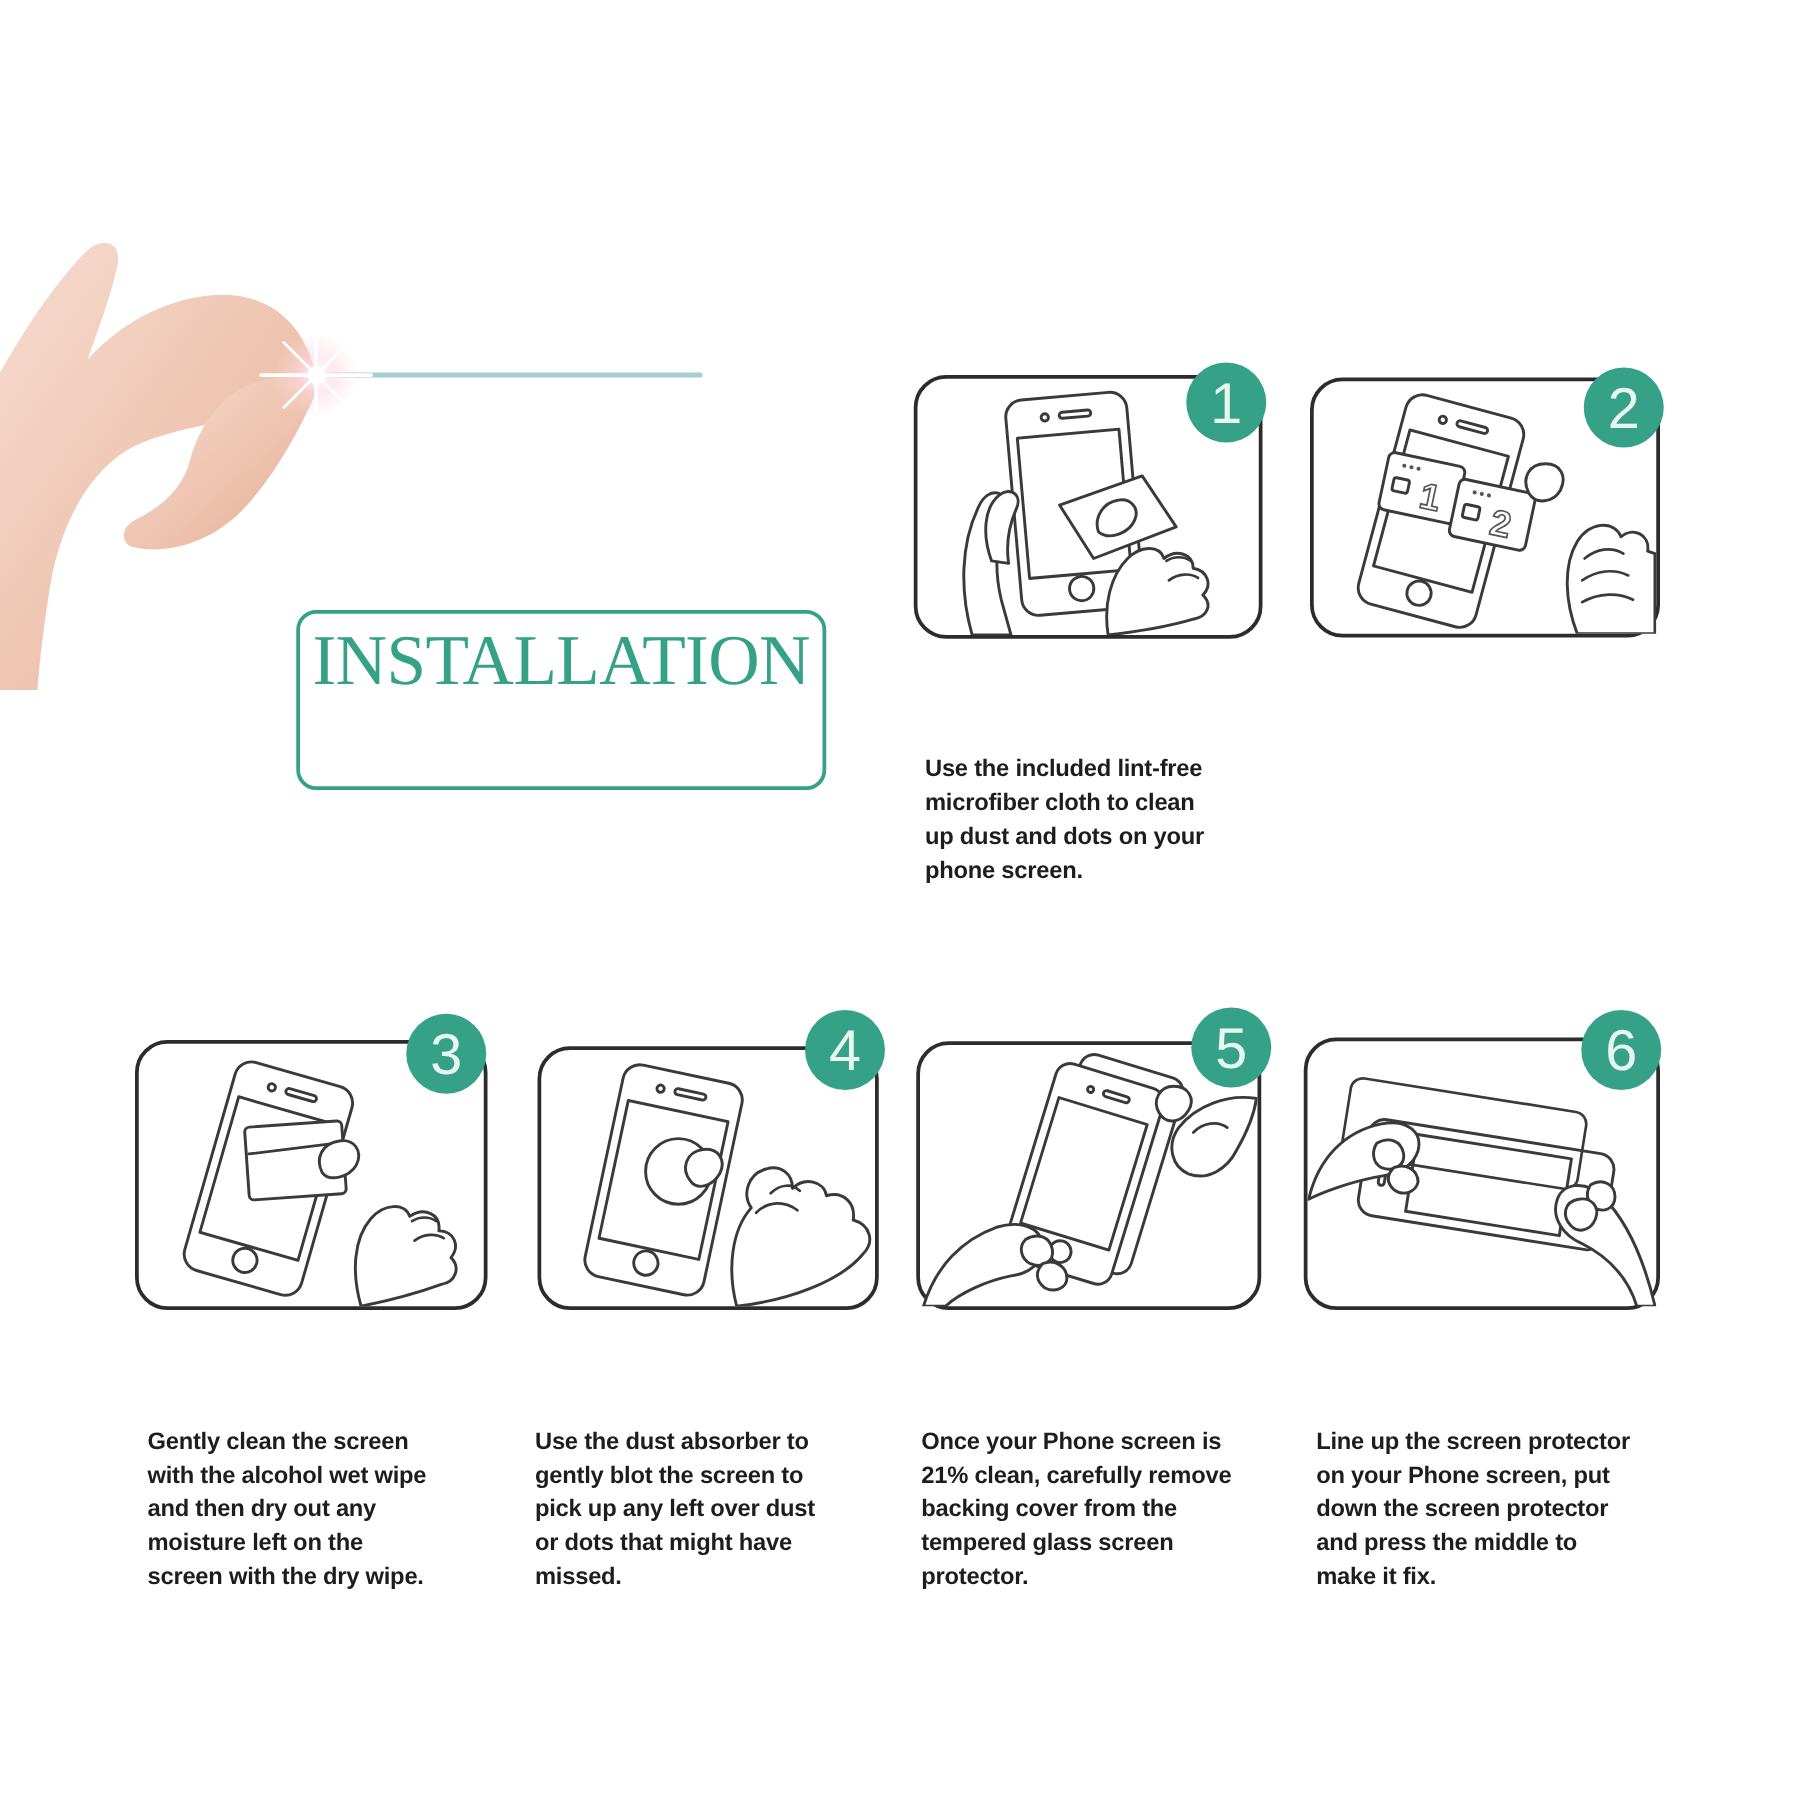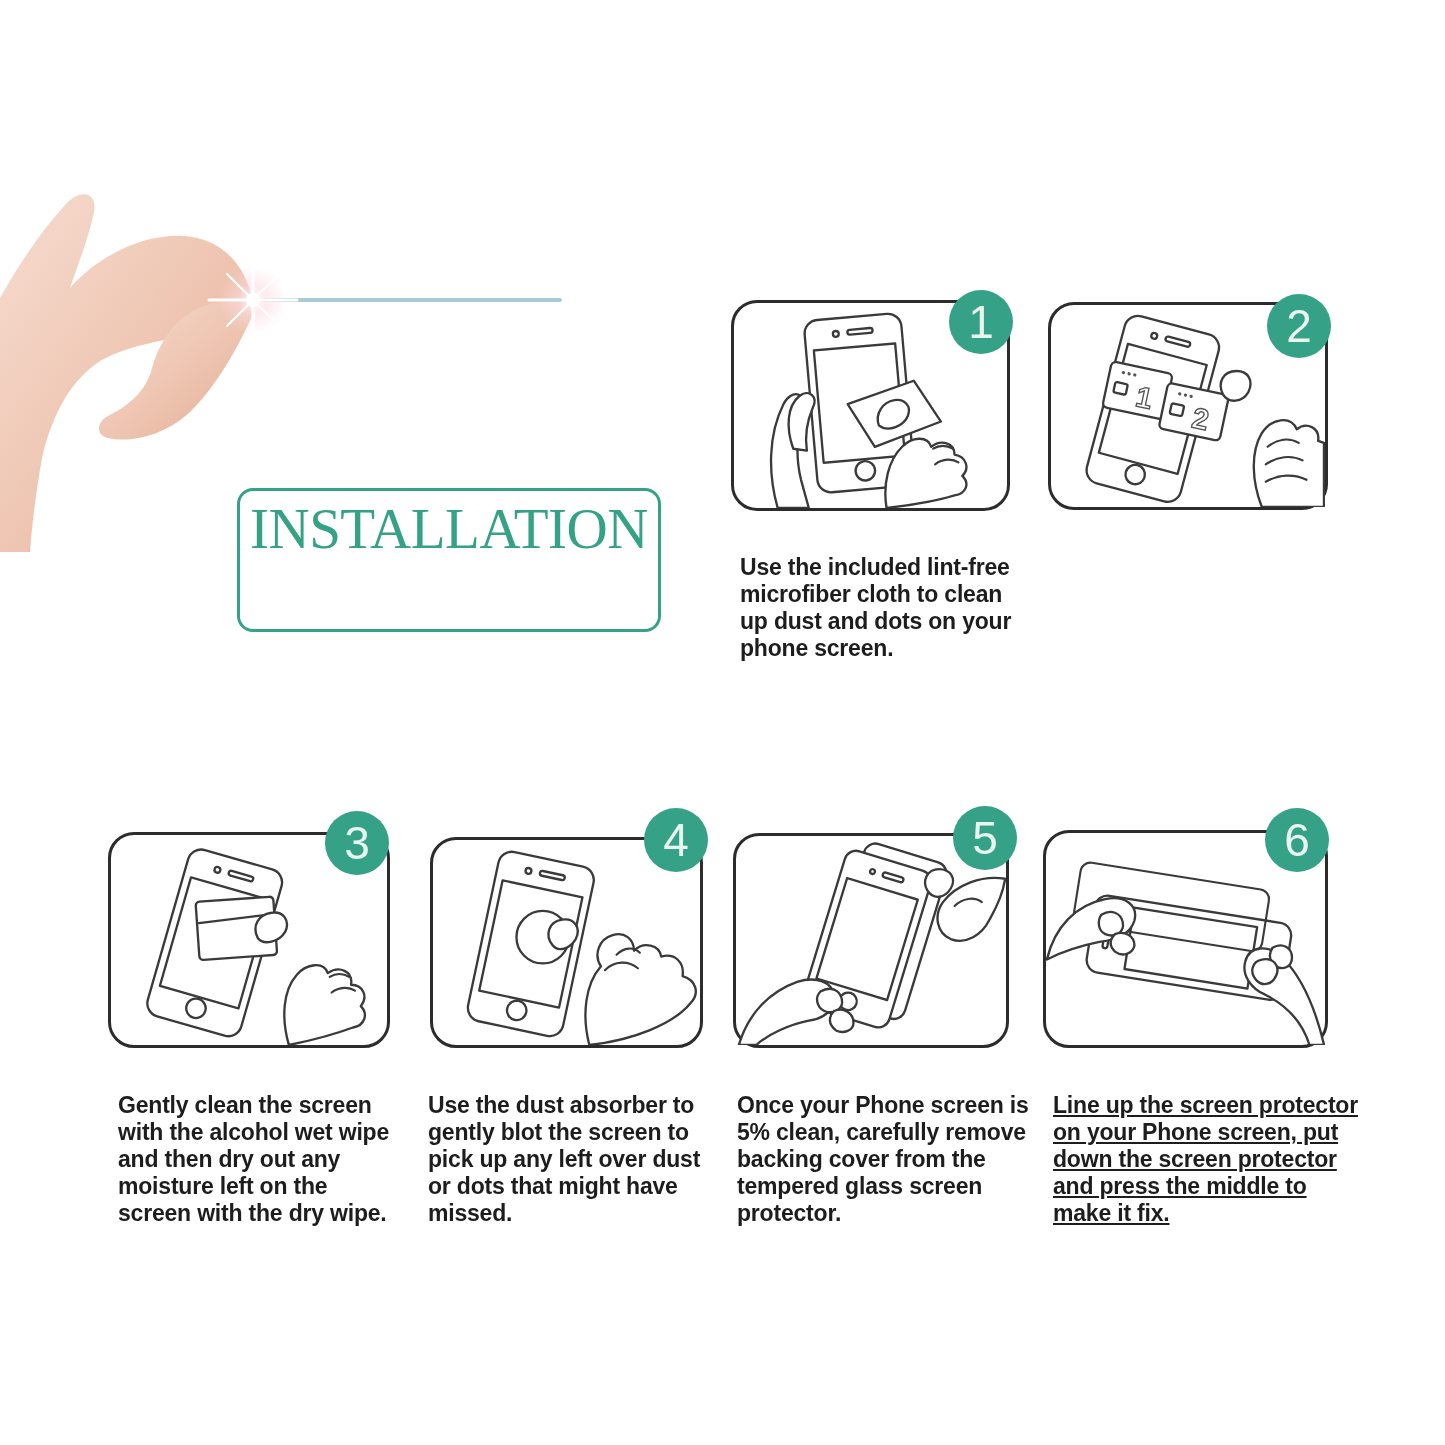--- a/index.html
+++ b/index.html
@@ -26,22 +26,22 @@
     font-family:Liberation Serif, serif;
   }
   .title-line{font-size:57px;line-height:71px;font-weight:400;letter-spacing:-0.5px;}
   
   .panel{position:absolute;border:3px solid var(--panel-ink);border-radius:26px;
     background:#fff;box-sizing:border-box;z-index:2;}
   .panel svg{display:block;width:100%;height:100%;}
   .badge{position:absolute;width:64px;height:64px;border-radius:50%;background:var(--green);
     color:#e8f6ef;display:flex;align-items:center;justify-content:center;
     font-size:46px;font-weight:400;z-index:4;}
-  .caption{position:absolute;font-size:23px;line-height:27px;font-weight:700;
-    color:var(--text);white-space:pre-line;letter-spacing:-0.2px;z-index:2;}
+  .caption{position:absolute;font-size:19px;line-height:27px;font-weight:700;
+    color:var(--text);white-space:pre-line;letter-spacing:-0.2px;z-index:2;margin-top:48px;}
   
   .ln{stroke:var(--ink);stroke-width:2.4;fill:#ffffff;stroke-linejoin:round;stroke-linecap:round;}
   .ln-open{stroke:var(--ink);stroke-width:2.2;fill:none;stroke-linejoin:round;stroke-linecap:round;}
   .pk-num{font-family:"Liberation Sans",sans-serif;font-size:30px;font-weight:700;
     fill:#ffffff;stroke:#555;stroke-width:1.4;}
 </style>
 </head>
 <body>
 
 <div class="canvas">
@@ -250,23 +250,23 @@
 gently blot the screen to
 pick up any left over dust
 or dots that might have
 missed.</div>
   <div class="caption" style="left:118px;top:1092px;">Gently clean the screen
 with the alcohol wet wipe
 and then dry out any
 moisture left on the
 screen with the dry wipe.</div>
   <div class="caption" style="left:737px;top:1092px;">Once your Phone screen is
-5% clean, carefully remove
+21% clean, carefully remove
 backing cover from the
 tempered glass screen
 protector.</div>
-  <div class="caption" style="left:1053px;top:1092px;text-decoration:underline;">Line up the screen protector
+  <div class="caption" style="left:1053px;top:1092px;">Line up the screen protector
 on your Phone screen, put
 down the screen protector
 and press the middle to
 make it fix.</div>
 
 </div>
 
 </body></html>

